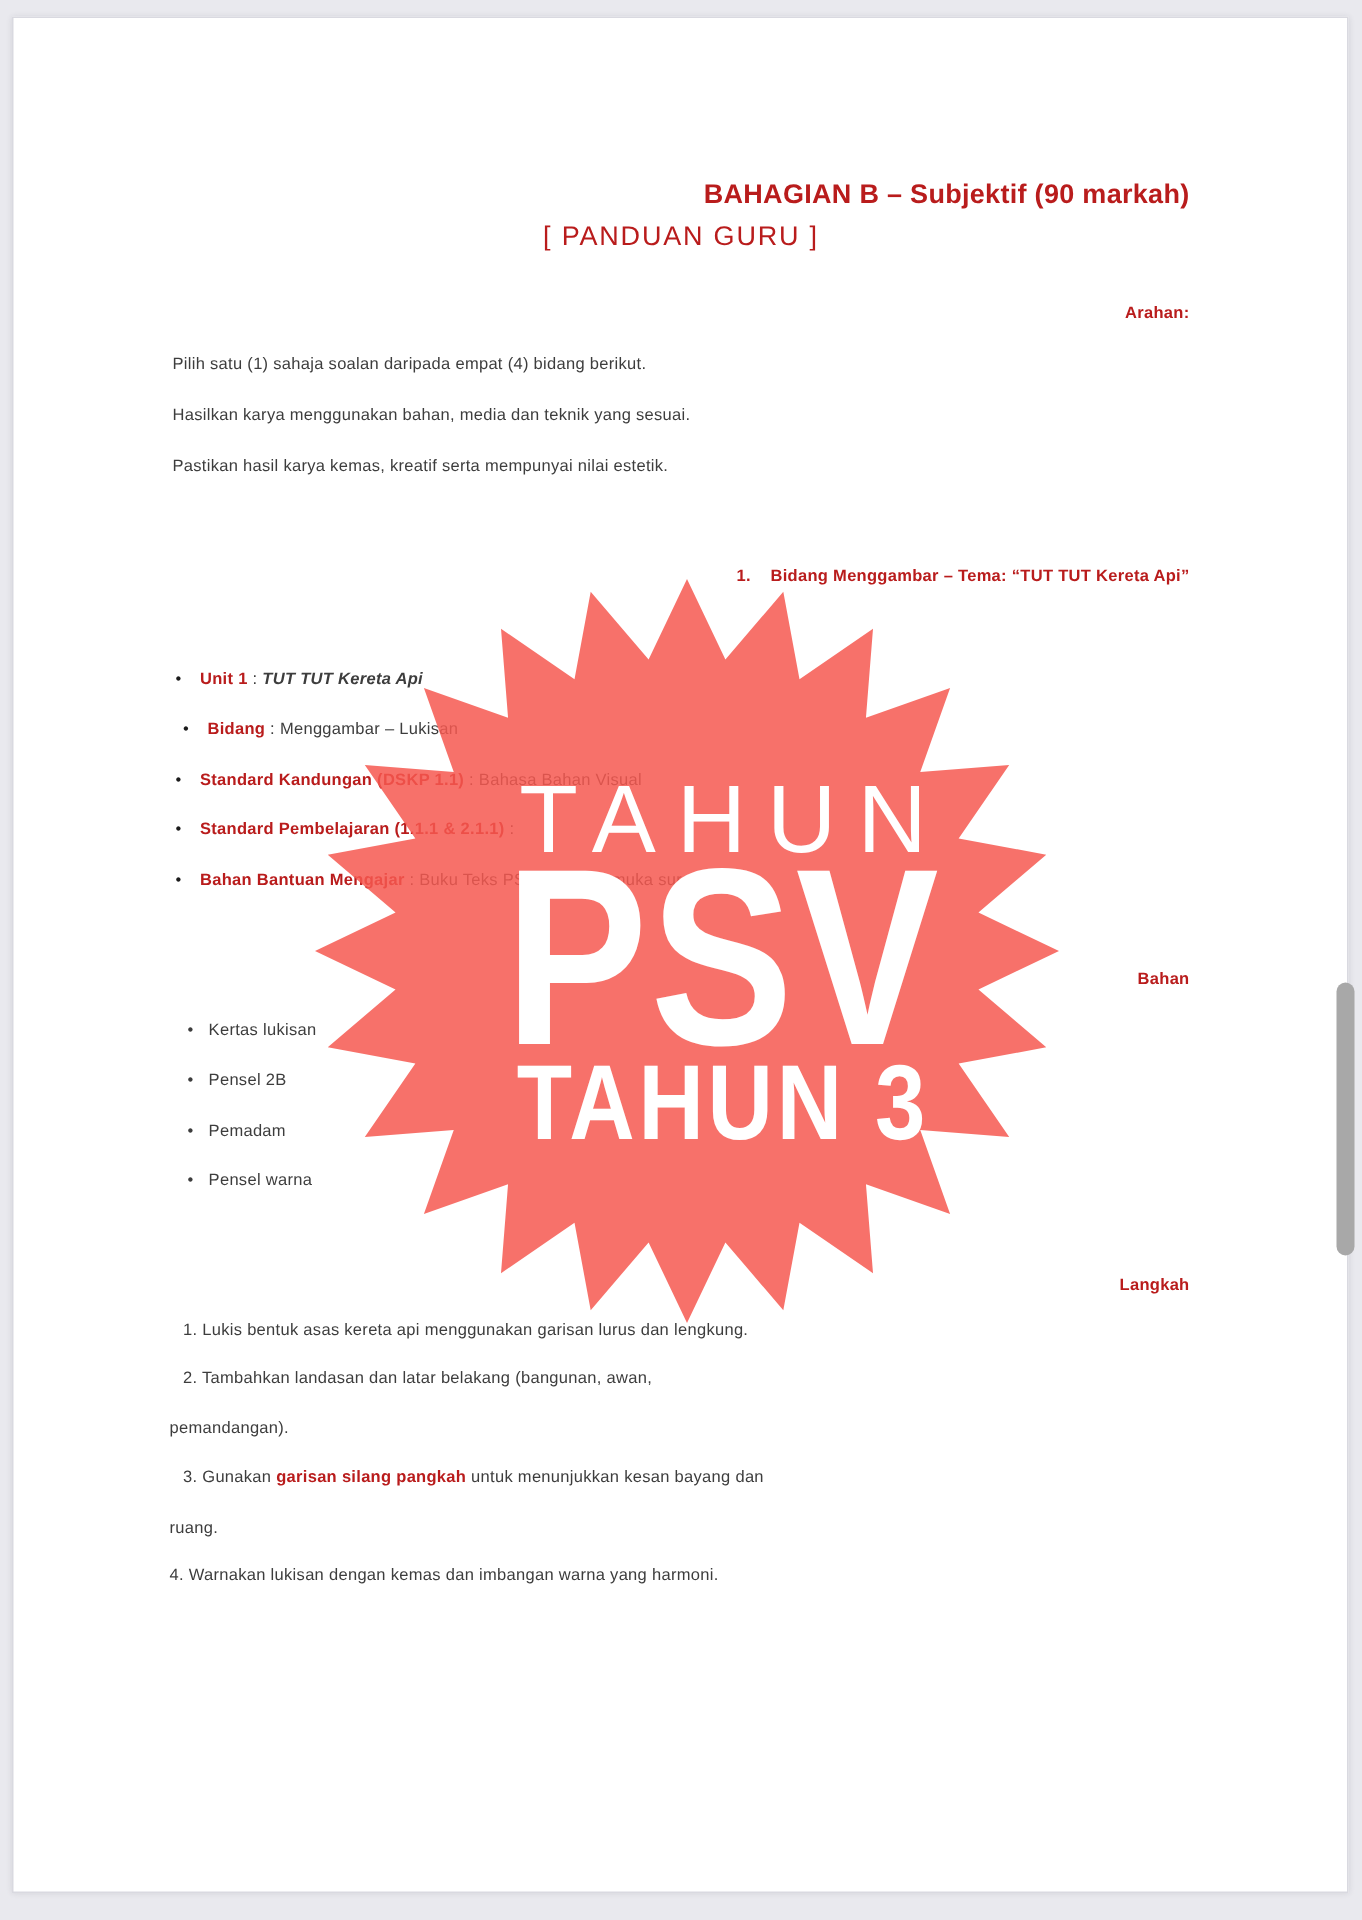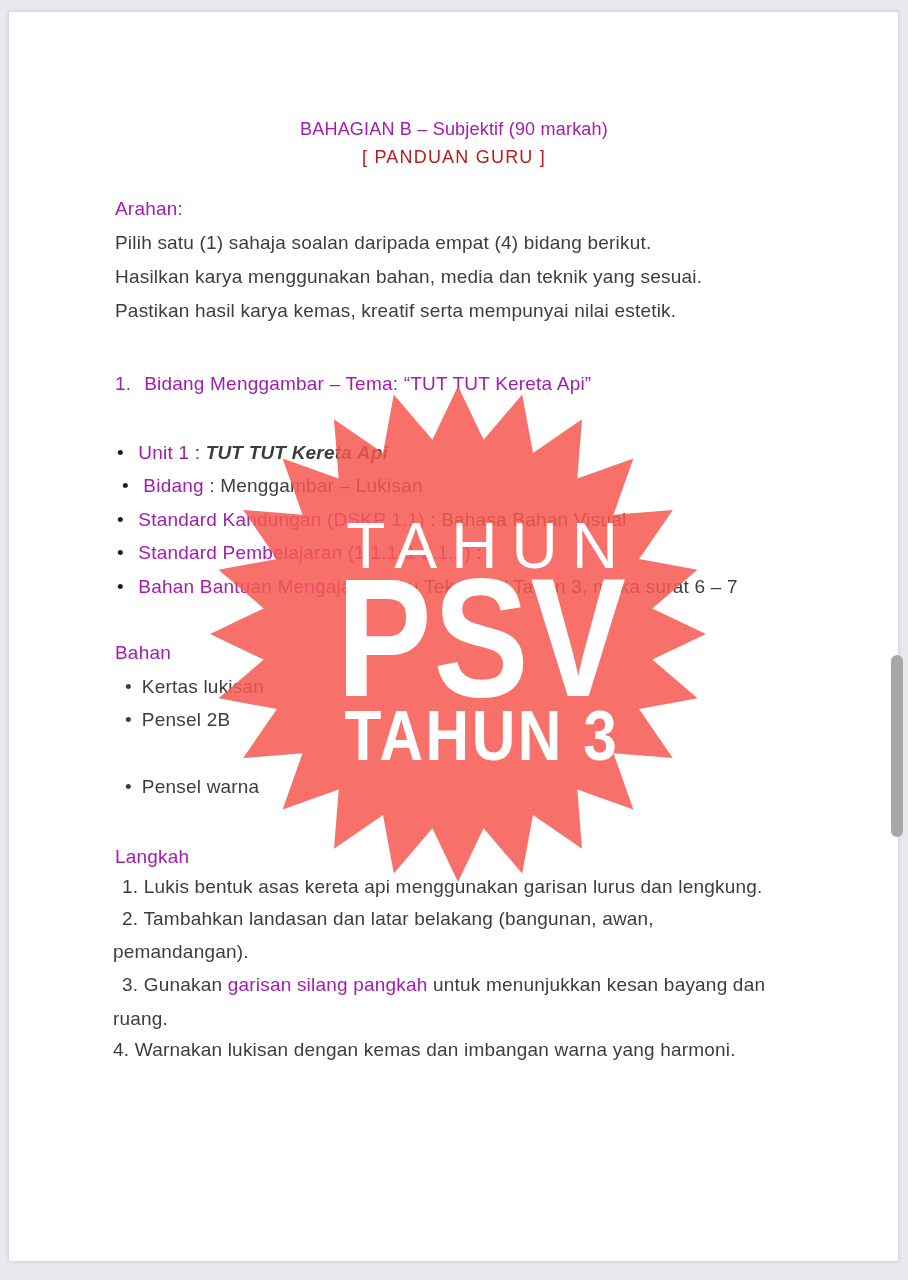--- a/index.html
+++ b/index.html
@@ -11,25 +11,25 @@
   }
   .canvas { position:absolute; inset:0; }
   .page {
     position:absolute; left:8px; top:11px; width:891px; height:1251px;
     background:#ffffff; border:1px solid #d9d9e0;
     box-shadow:0 0 4px rgba(40,40,60,0.12);
   }
   .content { position:absolute; inset:0; z-index:1; }
   .line {
     position:absolute; left:115px; width:678px;
-    font-size:19px; line-height:24px; color:#3d3d3d;
+    font-size:11px; line-height:24px; color:#3d3d3d;
     letter-spacing:0.2px;
   }
   .center { text-align:center; }
-  .bold { font-weight:normal; color:#a21caf; }
+  .bold { font-weight:bold; color:#b91c1c;text-align:right; }
   .title { font-size:18px; }
   .subtitle { font-size:18px; letter-spacing:1.2px; color:#b91c1c; }
   .italic { font-style:italic;font-weight:bold; }
   .sep, .pre { white-space:pre; }
   .num { display:inline-block; margin-right:13px; }
   .bullet { padding-left:2px; }
   .bullet::before { content:"\2022"; margin-right:9px; color:#1b1b1b; }
   .kbullet { left:125px; }
   .kbullet::before { content:"\2022"; margin-right:10px; color:#3d3d3d; }
   .ind { padding-left:7px; }
@@ -83,20 +83,21 @@
     <div class="line bullet" style="top:541px">
       <span class="bold">Standard Pembelajaran (1.1.1 &amp; 2.1.1)</span><span class="sep"> :</span><span></span>
     </div>
     <div class="line bullet" style="top:575px">
       <span class="bold">Bahan Bantuan Mengajar</span><span class="sep"> : </span><span>Buku Teks PSV Tahun 3, muka surat 6 – 7</span>
     </div>
 
     <div class="line bold" style="top:641px">Bahan</div>
     <div class="line kbullet" style="top:675px">Kertas lukisan</div>
     <div class="line kbullet" style="top:708px">Pensel 2B</div>
+    <div class="line kbullet" style="top:742px">Pemadam</div>
     <div class="line kbullet" style="top:775px">Pensel warna</div>
 
     <div class="line bold" style="top:845px">Langkah</div>
     <div class="line ind" style="top:875px">1. Lukis bentuk asas kereta api menggunakan garisan lurus dan lengkung.</div>
     <div class="line ind" style="top:907px">2. Tambahkan landasan dan latar belakang (bangunan, awan,</div>
     <div class="line" style="top:940px; left:113px">pemandangan).</div>
     <div class="line ind" style="top:973px">
       <span>3. Gunakan </span><span class="bold">garisan silang pangkah</span><span> untuk menunjukkan kesan bayang dan</span>
     </div>
     <div class="line" style="top:1007px; left:113px">ruang.</div>

